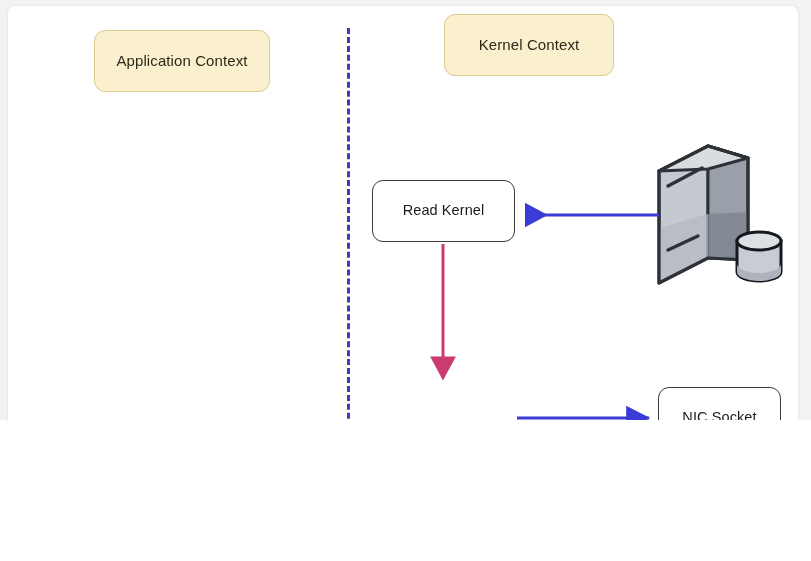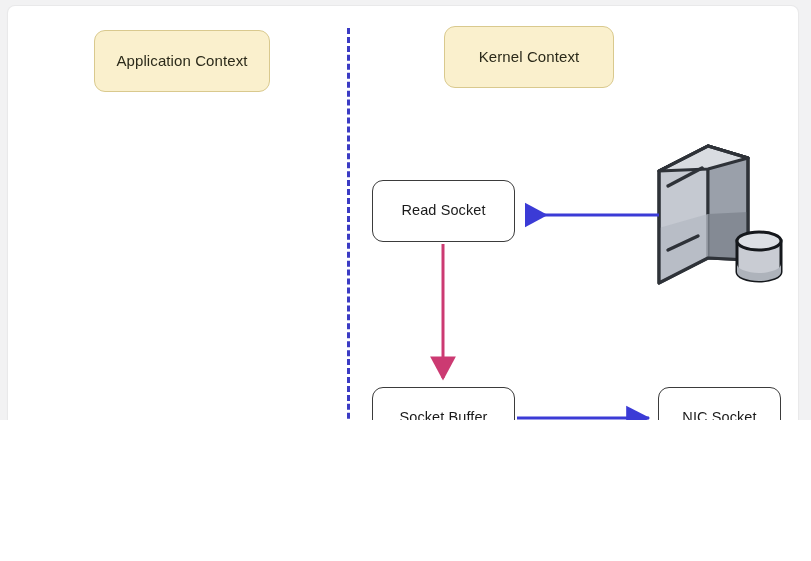--- a/index.html
+++ b/index.html
@@ -104,32 +104,29 @@
 
 <div id="root">
   <div id="canvas">
 
     <div id="divider"></div>
 
     <div class="node ctx" style="left:86px; top:24px; width:176px; height:62px;">
       <span>Application Context</span>
     </div>
 
-    <div class="node ctx" style="left:436px; top:20px; width:170px; height:62px;">
+    <div class="node ctx" style="left:436px; top:8px; width:170px; height:62px;">
       <span>Kernel Context</span>
     </div>
 
 
     <div class="node buf" style="left:364px; top:174px; width:143px; height:62px;">
-      <span>Read Socket</span>
+      <span>Read Kernel</span>
     </div>
 
-    <div class="node buf" style="left:364px; top:381px; width:143px; height:62px;">
-      <span>Socket Buffer</span>
-    </div>
 
     <div class="node buf" style="left:650px; top:381px; width:123px; height:62px;">
       <span>NIC Socket</span>
     </div>
 
     <svg id="overlay" viewBox="0 0 790 549">
       <defs>
         <marker id="arrow-blue-left" markerWidth="9" markerHeight="9" refX="8" refY="4.5" orient="auto-start-reverse" markerUnits="strokeWidth">
           <path d="M 8,0.4 L 0.4,4.5 L 8,8.6 Z" fill="#3b3bd6"></path>
         </marker>

